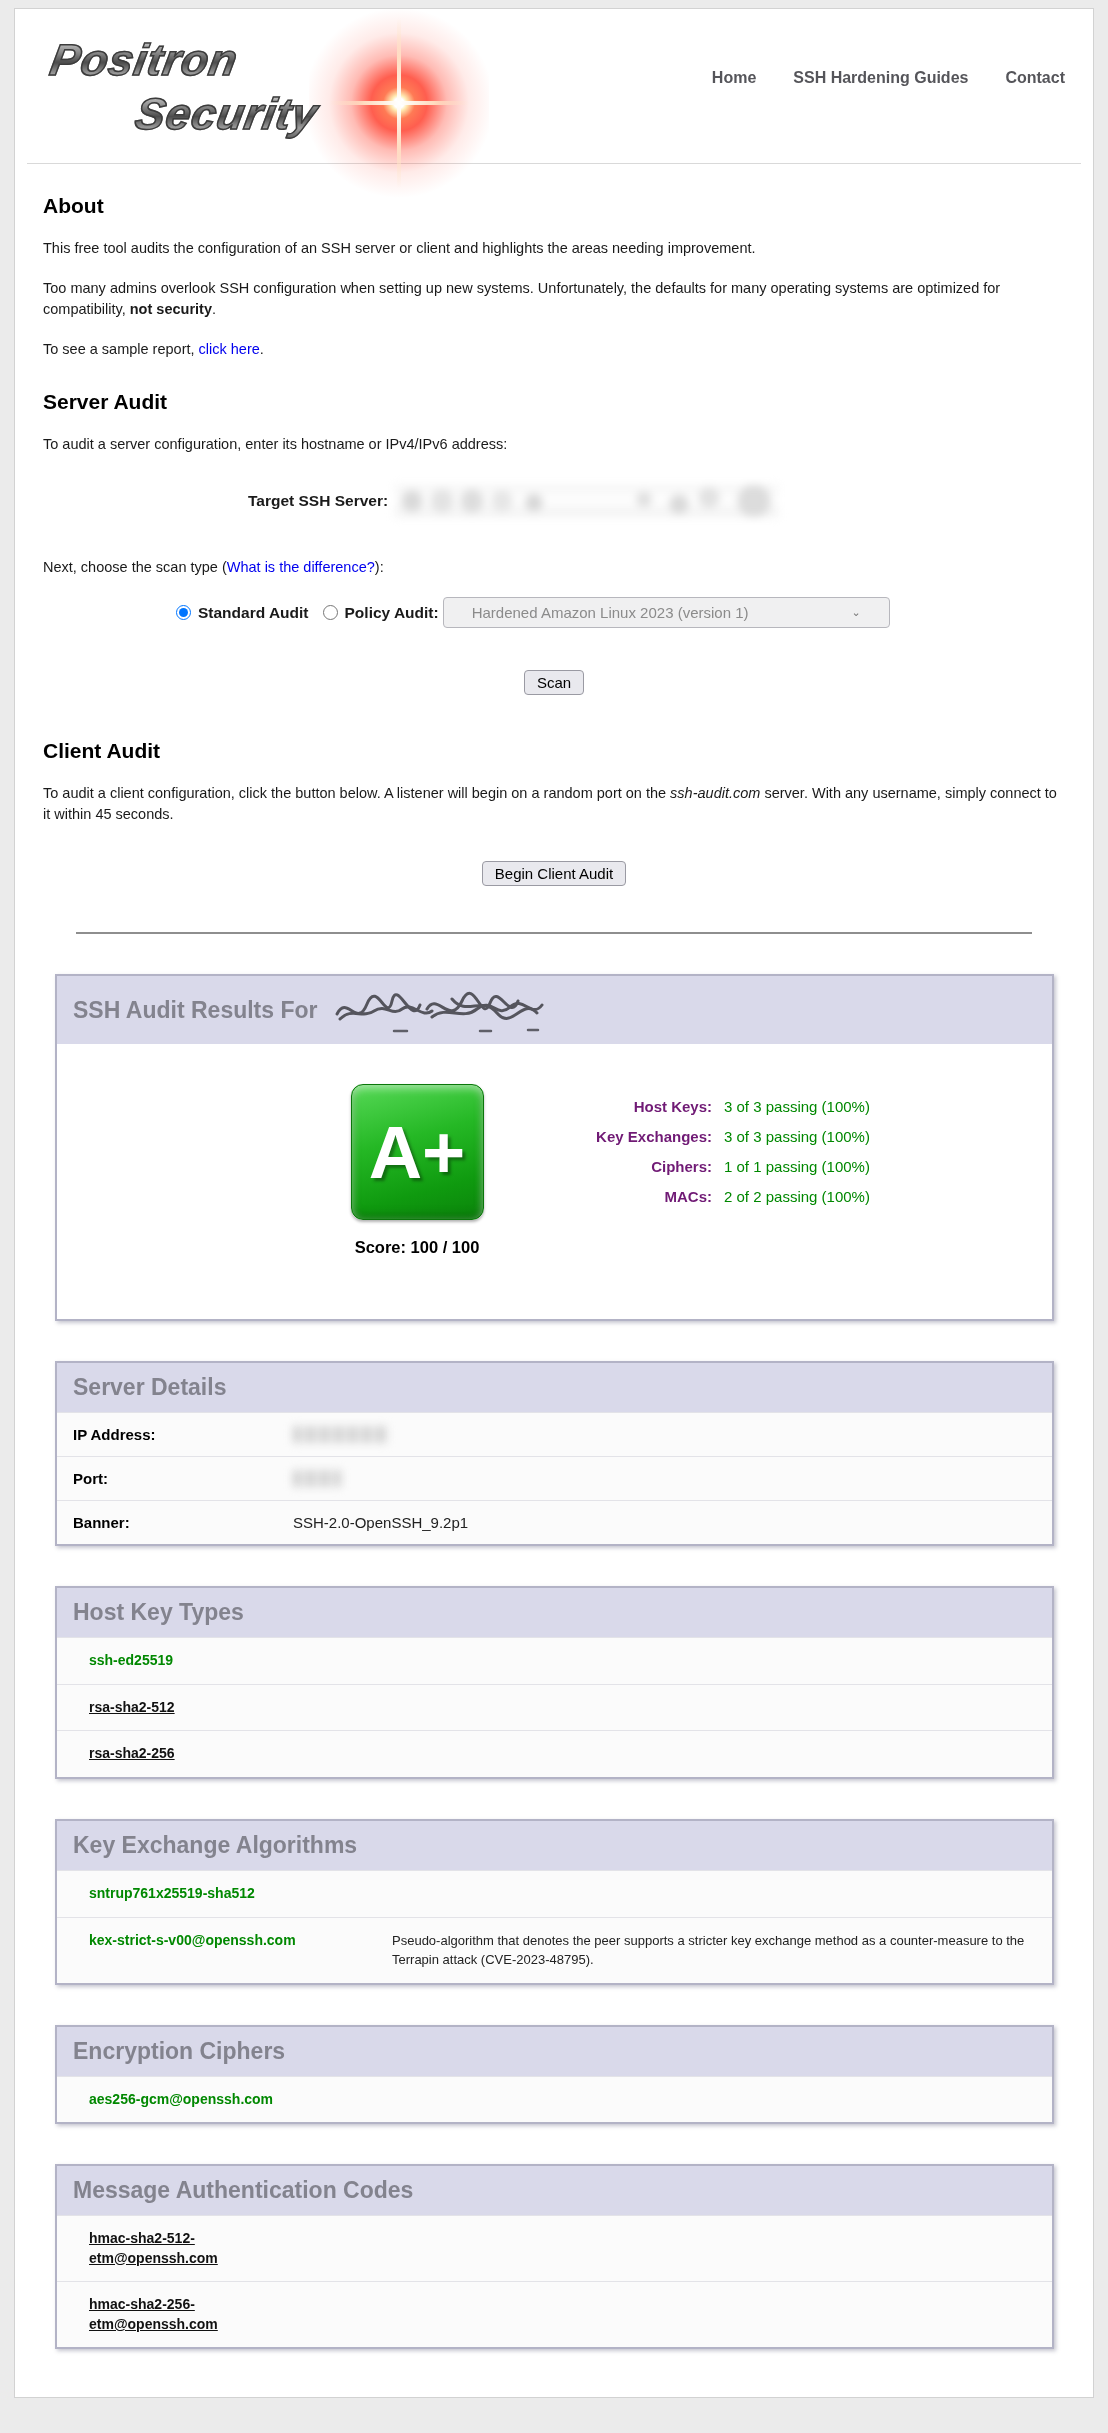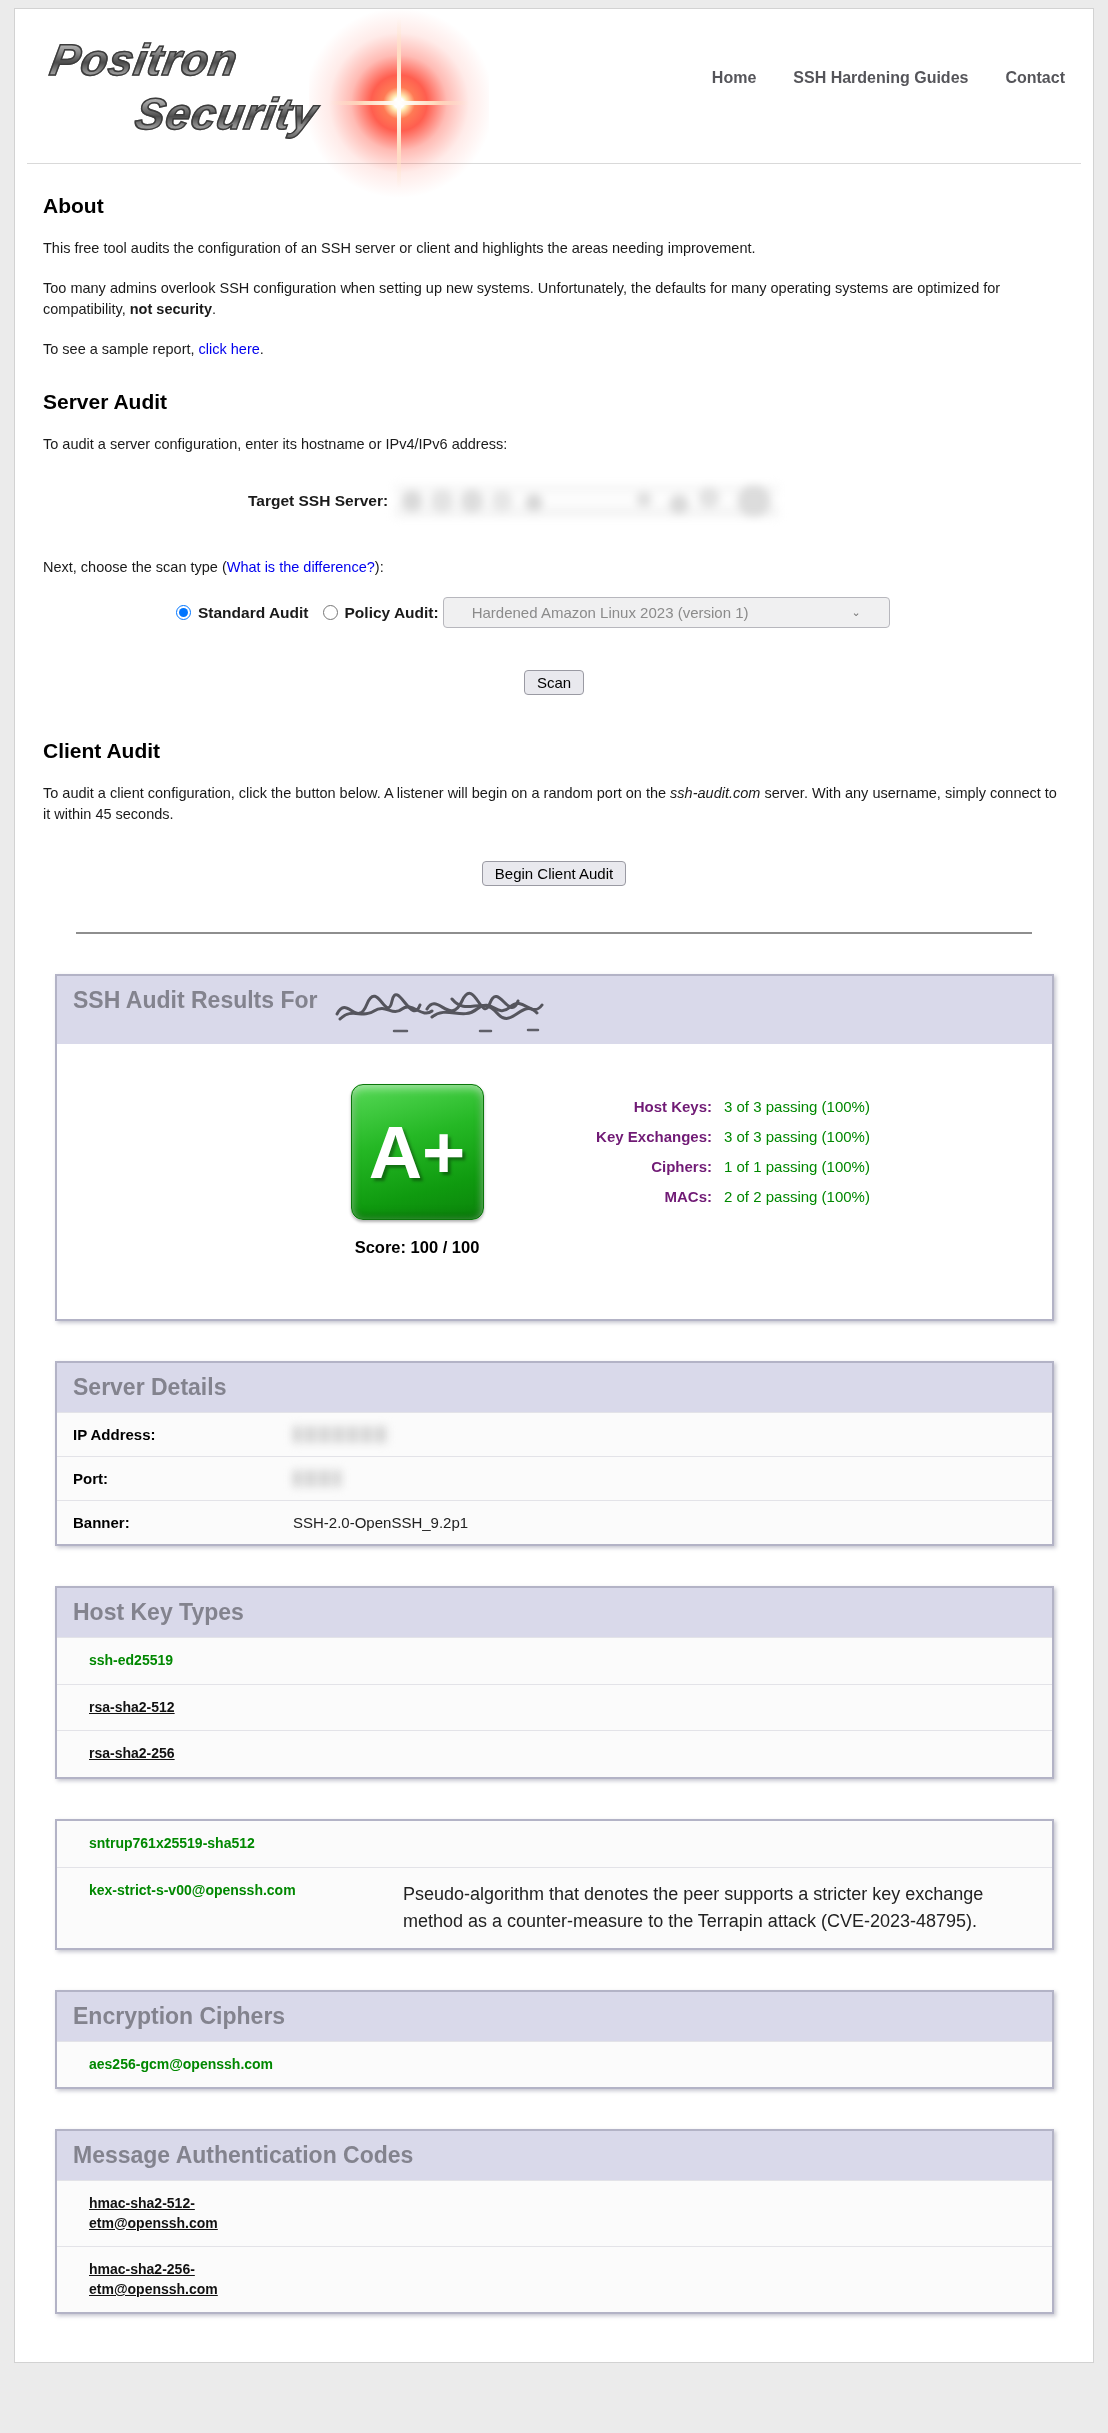--- a/index.html
+++ b/index.html
@@ -79,21 +79,21 @@
     border-radius:4px; padding:3px 12px; cursor:pointer; }
   .center-row { text-align:center; margin-top:42px; }
   .center-row2 { text-align:center; margin-top:36px; }
 
   .divider { border:none; border-top:2px solid #8e8e8e; width:956px; margin:46px auto 0 auto; }
 
   
   .panel { margin:40px 39px 0 40px; background:#fff; border:2px solid #b3b3c6;
     box-shadow:2px 2px 4px rgba(110,110,135,.4); }
   .panel-header { background:#d9d9ea; color:#83838e; font-size:23px; font-weight:bold; padding:11px 16px; }
-  .panel-header-flex { display:flex; align-items:flex-start; gap:14px; }
+  .panel-header-flex { display:flex; align-items:center; gap:14px; }
   .scribble { margin-top:2px; }
 
   .results-body { display:flex; justify-content:flex-start; padding:40px 0 62px 285px; }
   .badge-col { display:flex; flex-direction:column; align-items:center; width:150px; }
   .grade-badge { width:133px; height:136px; border-radius:12px;
     background:linear-gradient(165deg,#57d957 0%,#25b825 40%,#0f9a0f 75%,#0b840b 100%);
     border:1px solid #0a770a;
     box-shadow:inset 0 3px 8px rgba(255,255,255,.55), inset 0 -4px 8px rgba(0,60,0,.35), 0 2px 3px rgba(0,0,0,.3);
     display:flex; align-items:center; justify-content:center;
     color:#fff; font-size:74px; font-weight:bold; text-shadow:3px 3px 3px rgba(0,0,0,.35); }
@@ -109,21 +109,21 @@
   .row .value { color:#222; }
   .blur-sm { height:17px; border-radius:2px; filter:blur(4px); align-self:center;
     background:repeating-linear-gradient(90deg,#cfcfcf 0 7px,#e9e9e9 7px 14px); }
   .blur-ip { width:95px; }
   .blur-port { width:48px; }
 
   .algo-row { display:flex; padding:13px 16px; background:#fbfbfb; border-top:1px solid #e3e3e8; }
   .algo-row:first-of-type { border-top:none; }
   .algo-name { width:260px; font-weight:bold; font-size:14px; line-height:1.4;margin-left:16px; }
   .algo-name.narrow { width:210px; }
-  .algo-desc { flex:1; margin-left:54px; font-size:18px; line-height:1.5; color:#222; }
+  .algo-desc { flex:1; margin-left:43px; font-size:13px; line-height:1.5; color:#222; }
   .tone-green { color:#008800; }
   .tone-dark { color:#111;text-decoration:underline; }
 </style>
 </head>
 <body>
 
 <div class="main-box">
 
   <div class="site-header">
     <div class="logo">
@@ -243,20 +243,21 @@
     </div>
     <div class="algo-row">
       <span class="algo-name tone-dark">rsa-sha2-512</span>
     </div>
     <div class="algo-row">
       <span class="algo-name tone-dark">rsa-sha2-256</span>
     </div>
   </div>
 
   <div class="panel">
+    <div class="panel-header">Key Exchange Algorithms</div>
     <div class="algo-row">
       <span class="algo-name tone-green">sntrup761x25519-sha512</span>
       <span class="algo-desc"></span>
     </div>
     <div class="algo-row">
       <span class="algo-name tone-green">kex-strict-s-v00@openssh.com</span>
       <span class="algo-desc">Pseudo-algorithm that denotes the peer supports a stricter key exchange method as a counter-measure to the Terrapin attack (CVE-2023-48795).</span>
     </div>
   </div>
 

